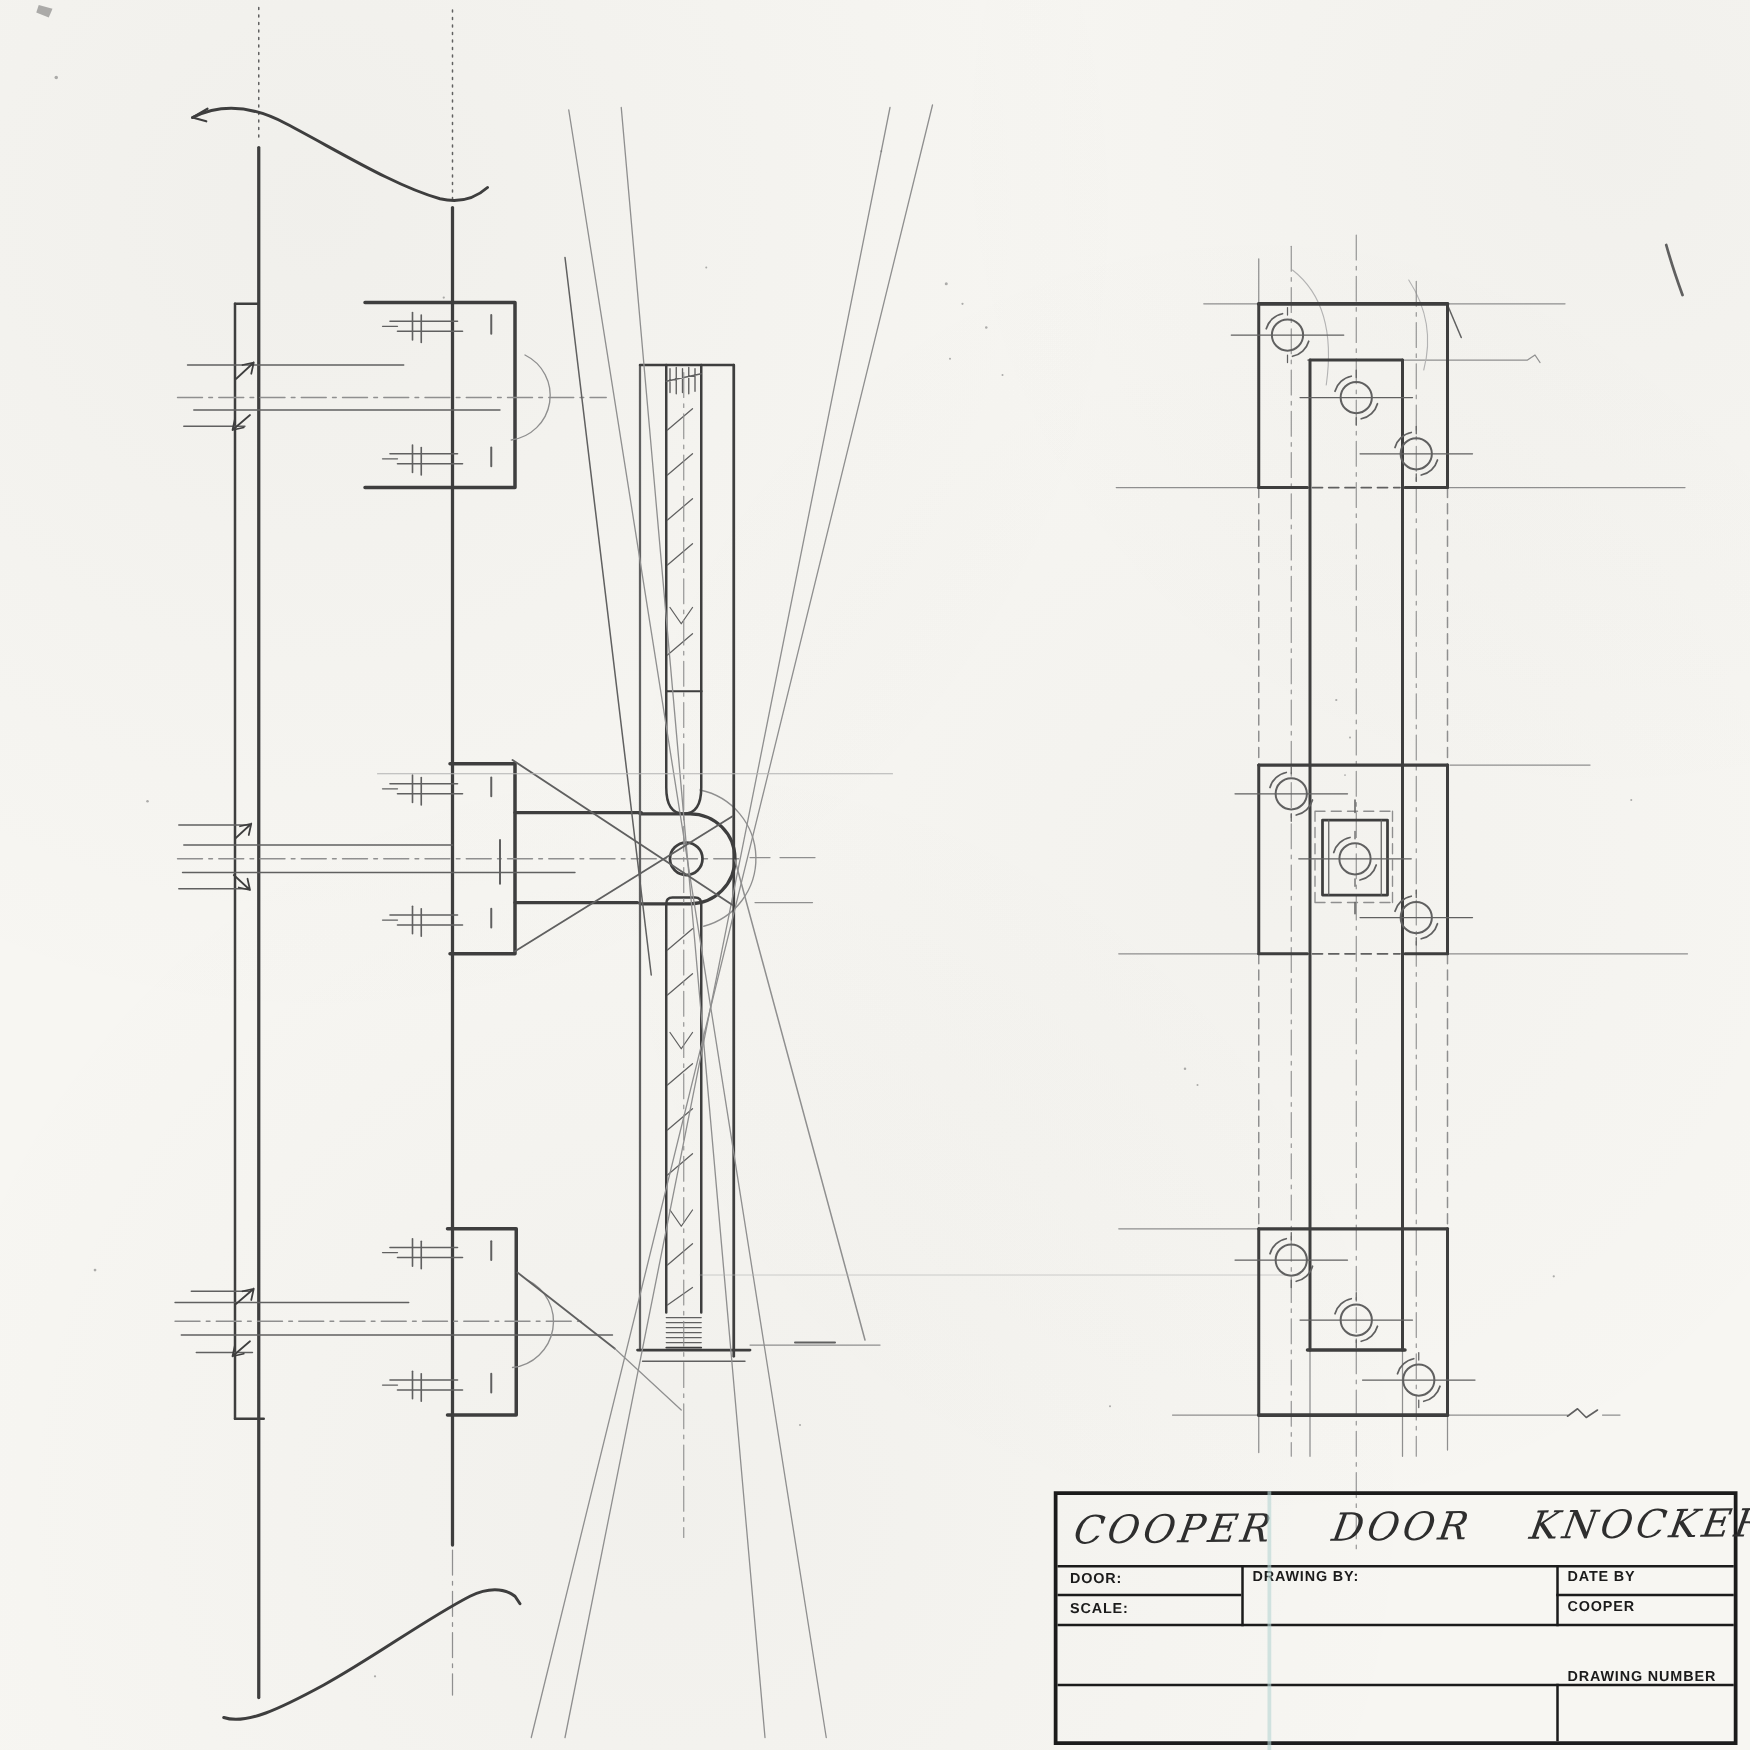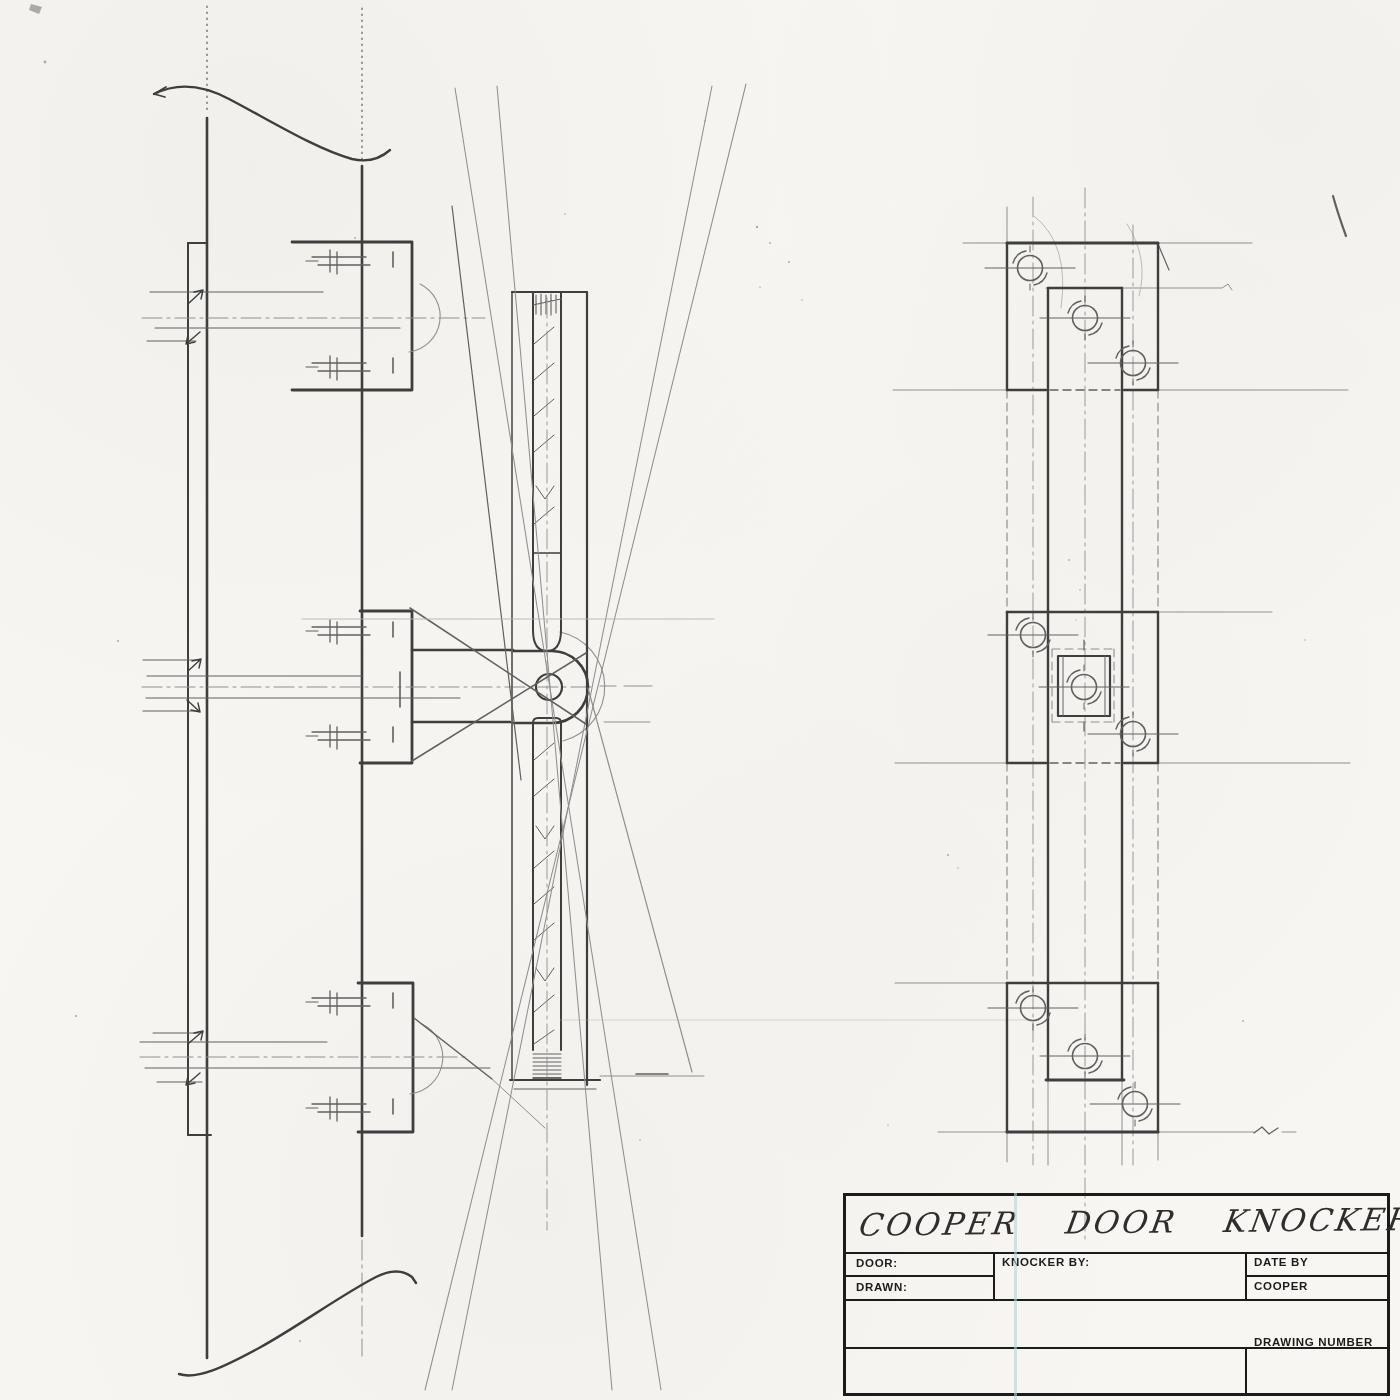--- a/index.html
+++ b/index.html
@@ -294,21 +294,21 @@
     <div class="tb-line" style="left:399px;top:79px;width:142px;height:2px;"></div>
     <div class="tb-line" style="left:0;top:103px;width:541px;height:2px;"></div>
     <div class="tb-line" style="left:0;top:151px;width:541px;height:2px;"></div>
     <div class="tb-line" style="left:147px;top:56px;width:2px;height:49px;"></div>
     <div class="tb-line" style="left:399px;top:56px;width:2px;height:49px;"></div>
     <div class="tb-line" style="left:399px;top:151px;width:2px;height:46px;"></div>
 
     <div class="tb-title">COOPER DOOR KNOCKER</div>
 
     <div class="tb-label" style="left:10px;top:61px;">DOOR:</div>
-    <div class="tb-label" style="left:10px;top:85px;">DRAWN:</div>
-    <div class="tb-label" style="left:156px;top:60px;">KNOCKER BY:</div>
+    <div class="tb-label" style="left:10px;top:85px;">SCALE:</div>
+    <div class="tb-label" style="left:156px;top:60px;">DRAWING BY:</div>
     <div class="tb-label" style="left:408px;top:60px;">DATE BY</div>
     <div class="tb-label" style="left:408px;top:84px;">COOPER</div>
     <div class="tb-label" style="left:408px;top:140px;">DRAWING NUMBER</div>
   </div>
 
   <div class="scanline"></div>
 </div>
 
 </body></html>

